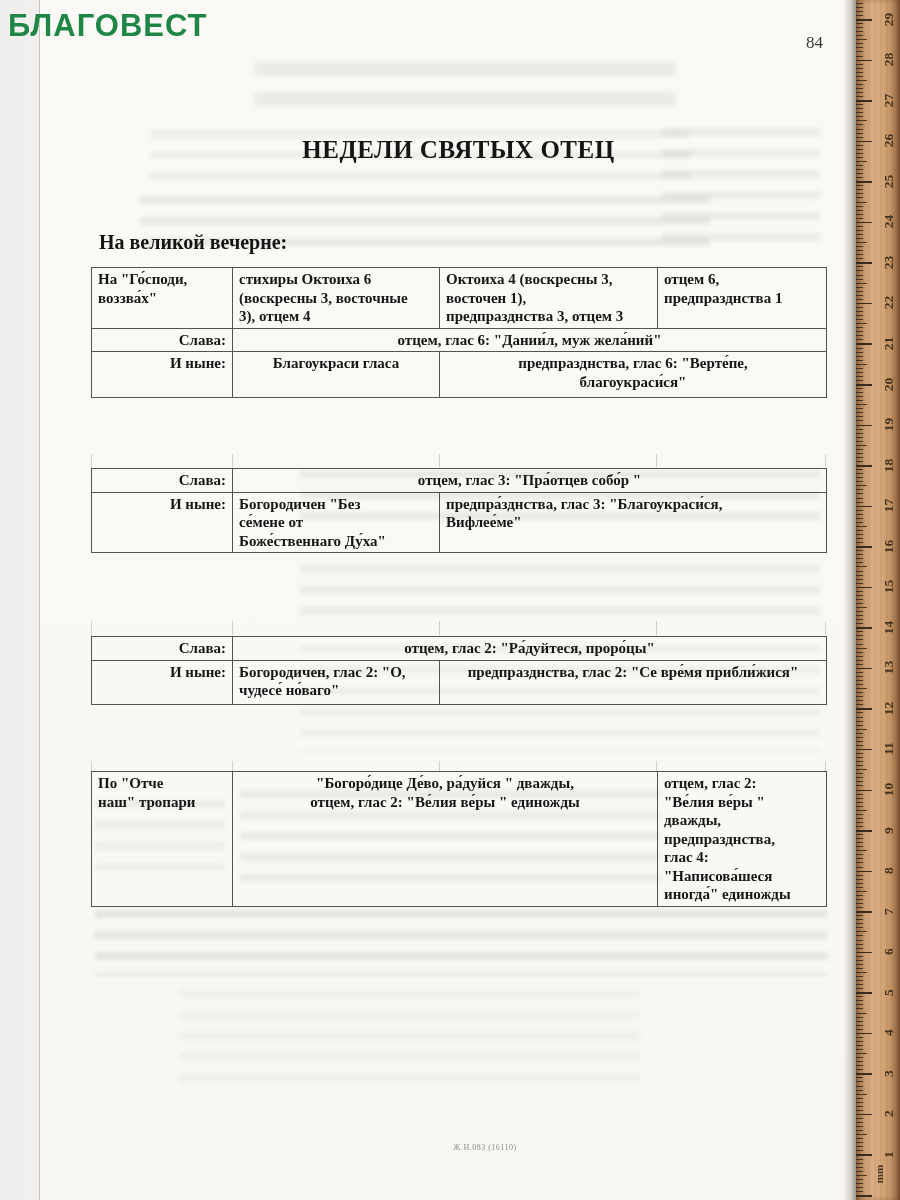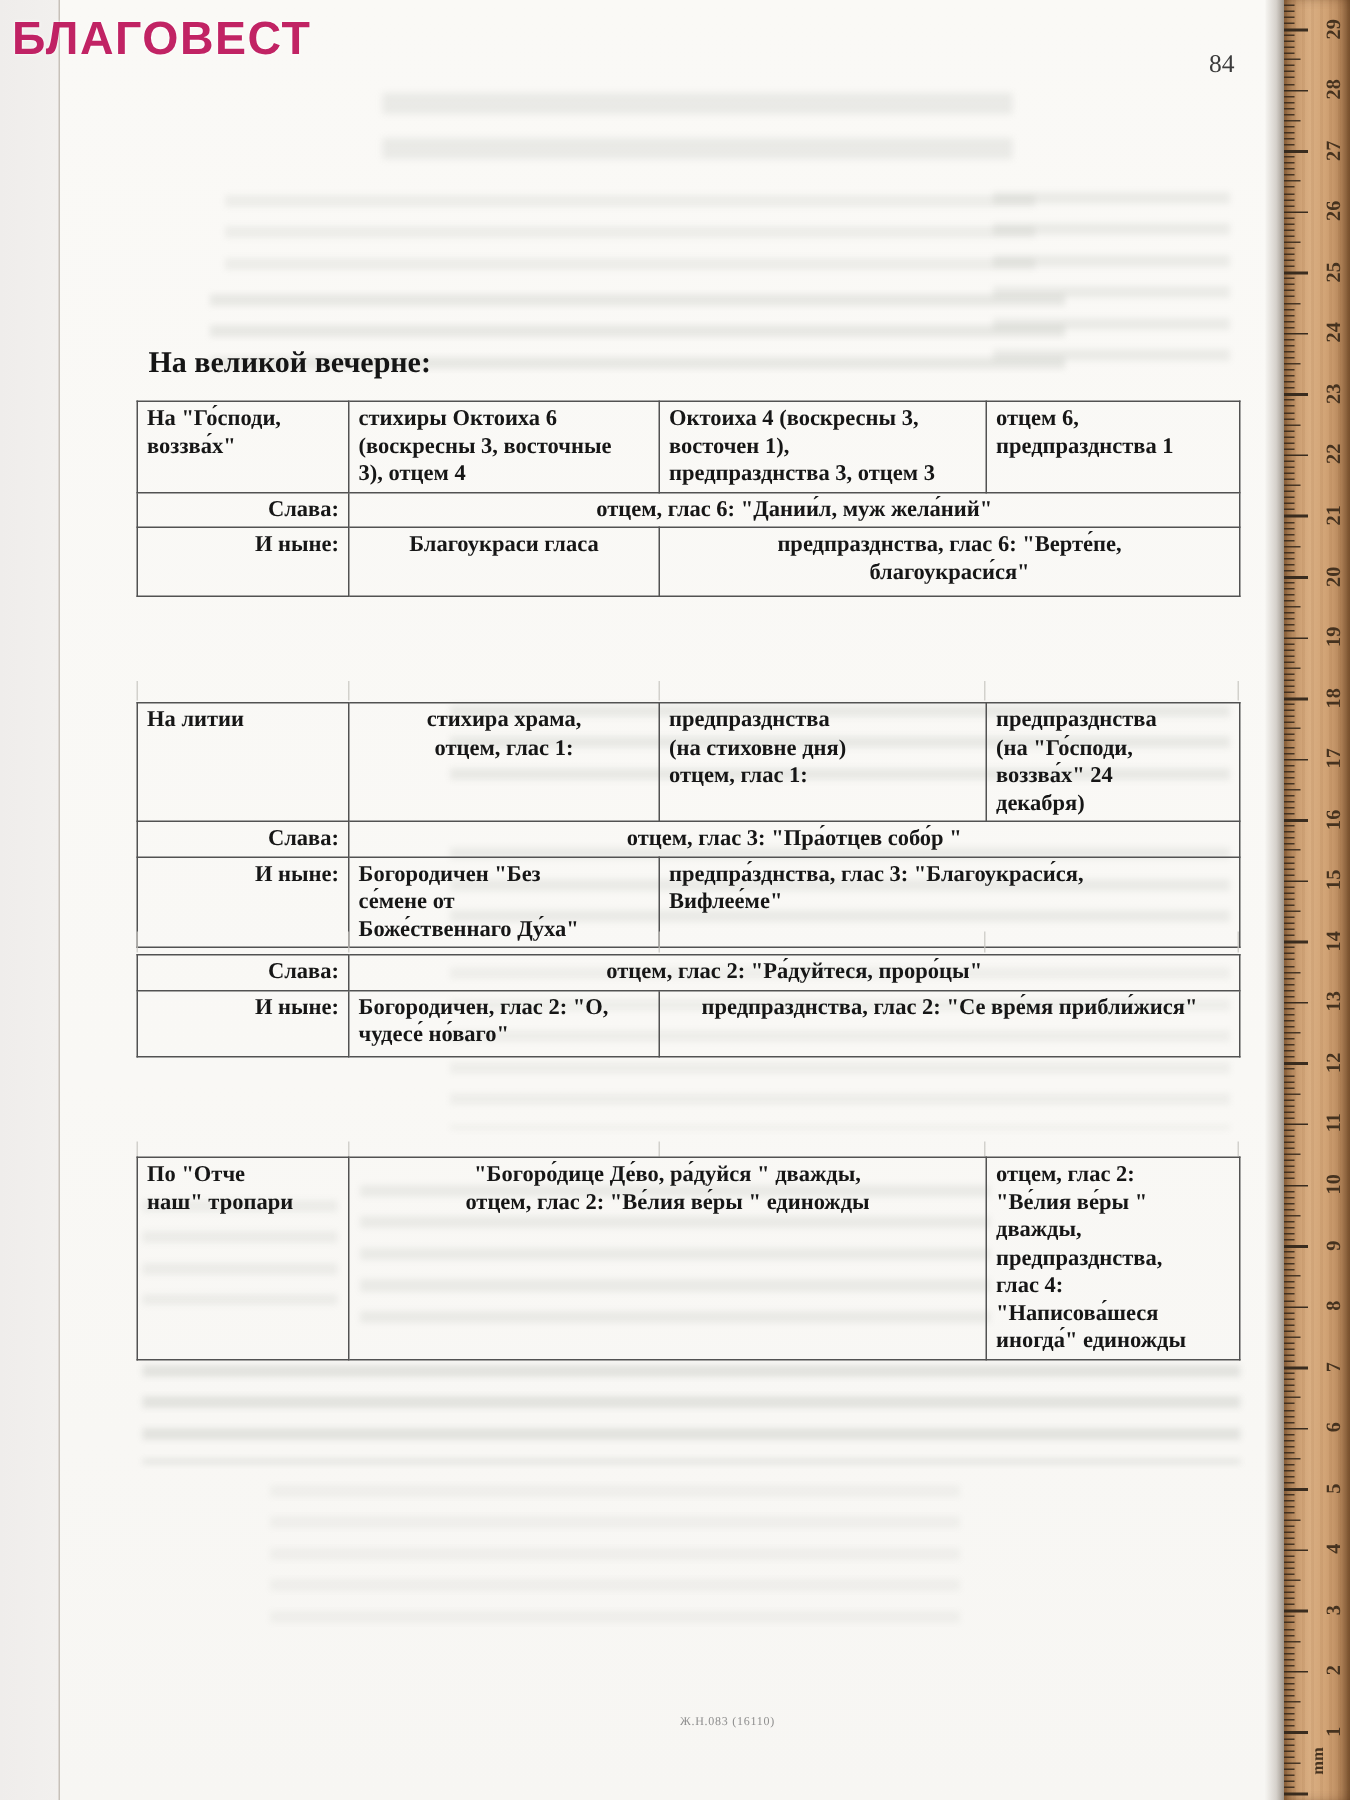--- a/index.html
+++ b/index.html
@@ -11,21 +11,21 @@
   
   .left-strip{position:absolute;left:0;top:0;width:39px;height:1200px;
     background:linear-gradient(90deg,#efedeb,#f2f0ee);border-right:1px solid rgba(150,140,125,.45);}
   .page{position:absolute;left:40px;top:0;width:804px;height:1200px;
     background:linear-gradient(180deg,#faf9f6 0%,#f9f8f5 60%,#f7f6f3 100%);}
   .page-shadow{position:absolute;right:44px;top:0;width:13px;height:1200px;
     background:linear-gradient(90deg,rgba(0,0,0,0),rgba(110,95,80,.25) 60%,rgba(70,55,40,.5));}
   
   .watermark{position:absolute;left:8px;top:8px;
     font-family:"Liberation Sans", sans-serif;font-weight:bold;font-size:31px;letter-spacing:1px;
-    color:#be185d;text-shadow:0 0 2px rgba(255,255,255,.85), 0 0 1px rgba(255,255,255,.9);opacity:.95;}
+    color:#15803d;text-shadow:0 0 2px rgba(255,255,255,.85), 0 0 1px rgba(255,255,255,.9);opacity:.95;}
   .pagenum{position:absolute;left:806px;top:33px;font-size:17px;color:#3c3c3c;}
   
   .title{position:absolute;left:91px;top:132px;width:735px;text-align:center;
     font-weight:bold;font-size:25px;line-height:36px;letter-spacing:.5px;color:#151515;}
   .heading{position:absolute;left:99px;top:231px;font-weight:bold;font-size:20px;color:#151515;}
   
   table.sec{position:absolute;left:91px;width:735px;border-collapse:collapse;table-layout:fixed;}
   table.sec td{border:1px solid #525252;padding:2px 6px;vertical-align:top;
     font-weight:600;font-size:15px;line-height:18.5px;color:#161616;white-space:pre-line;}
   tr.hdr td{font-weight:700;text-align:center;vertical-align:middle;line-height:19px;}
@@ -76,20 +76,21 @@
 <div class="ghost" style="left:300px;top:645px;width:520px;height:108px;opacity:.3;"></div>
 <div class="ghost" style="left:240px;top:790px;width:420px;height:92px;opacity:.4;"></div>
 <div class="ghost" style="left:95px;top:800px;width:130px;height:70px;opacity:.35;"></div>
 <div class="ghost" style="left:95px;top:910px;width:732px;height:66px;opacity:.6;"></div>
 <div class="ghost" style="left:180px;top:990px;width:460px;height:100px;opacity:.25;"></div>
 
 <div class="watermark">БЛАГОВЕСТ</div>
 <div class="pagenum">84</div>
 
 <div class="title">
+  <div>НЕДЕЛИ СВЯТЫХ ОТЕЦ</div>
 </div>
 
 <div class="heading">На великой вечерне:</div>
 
 <table class="sec" style="top:267px;">
   <colgroup>
       <col style="width:141px">
       <col style="width:207px">
       <col style="width:218px">
       <col style="width:169px">
@@ -123,32 +124,20 @@
 <div class="gap" style="top:454px;height:13px;"></div>
 
 <table class="sec" style="top:468px;">
   <colgroup>
       <col style="width:141px">
       <col style="width:207px">
       <col style="width:218px">
       <col style="width:169px">
     </colgroup>
   <tbody>
-      <tr style="height:79px;">
-    <td>На литии</td>
-    <td class="c">стихира храма,
-отцем, глас 1:</td>
-    <td>предпразднства
-(на стиховне дня)
-отцем, глас 1:</td>
-    <td>предпразднства
-(на "Го́споди,
-воззва́х" 24
-декабря)</td>
-  </tr>
   <tr style="height:23px;">
     <td class="lbl">Слава:</td>
     <td class="c" colspan="3">отцем, глас 3: "Пра́отцев собо́р "</td>
   </tr>
   <tr style="height:50px;">
     <td class="lbl">И ныне:</td>
     <td>Богородичен "Без
 се́мене от
 Боже́ственнаго Ду́ха"</td>
     <td colspan="2">предпра́зднства, глас 3: "Благоукраси́ся,

